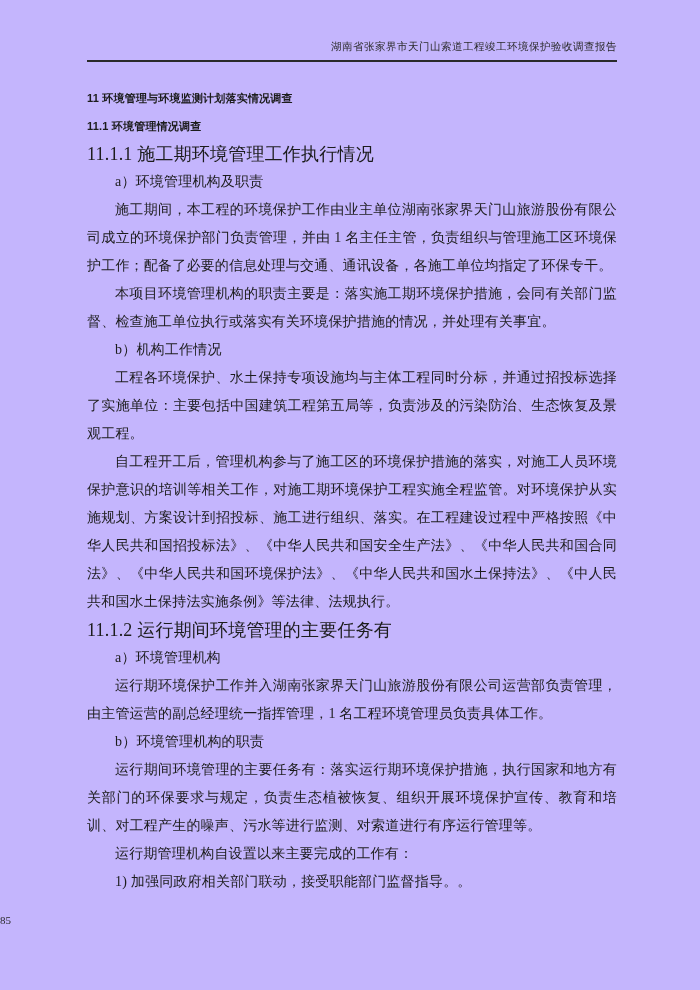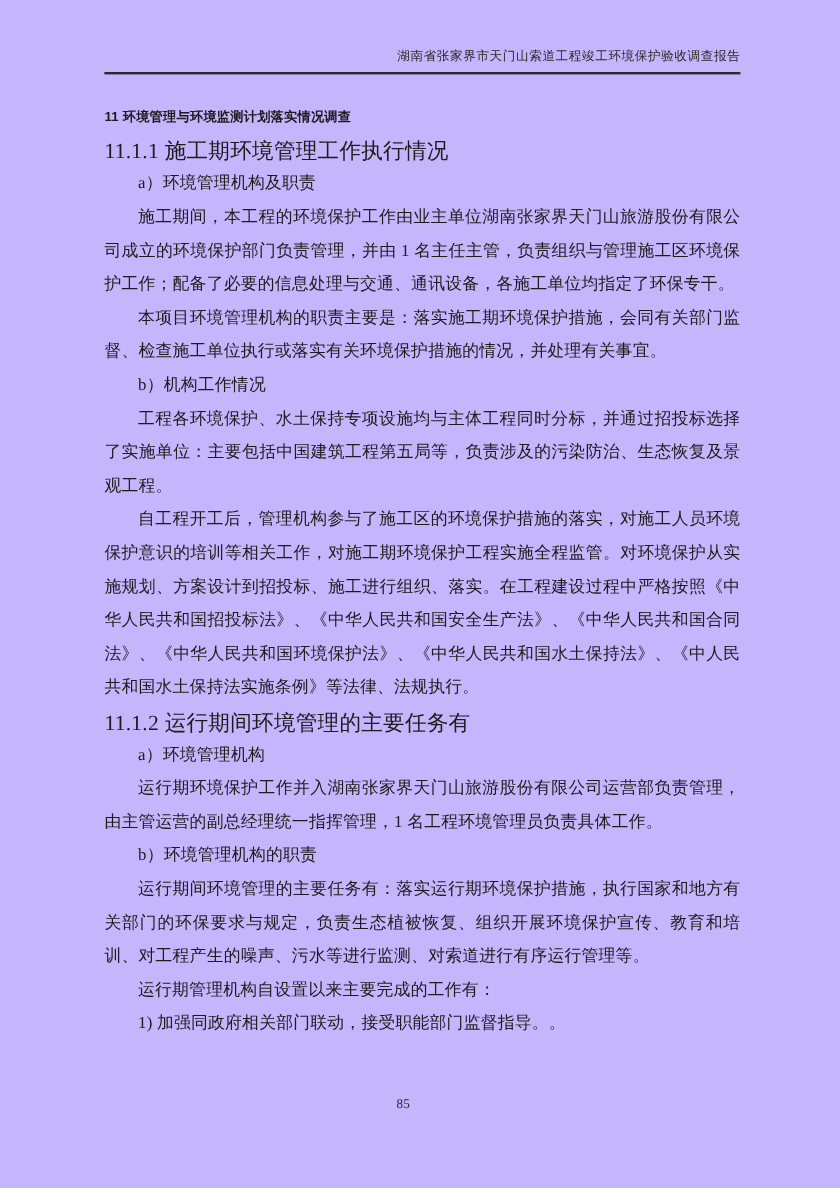--- a/index.html
+++ b/index.html
@@ -72,35 +72,36 @@
   .list-item {
     text-indent: 2em;
     line-height: 28px;
   }
   
   .page-number {
     position: absolute;
     left: 0;
     width: 672px;
     top: 914px;
-    text-align: center;
+    text-align: left;
     font-size: 11px;
     color: #2a2a2a;
   }
 </style>
 </head>
 <body>
 
 <div class="page">
 
   <div class="page-header">湖南省张家界市天门山索道工程竣工环境保护验收调查报告</div>
   <div class="header-rule"></div>
 
   <div class="content">
     <div class="h1">11  环境管理与环境监测计划落实情况调查</div>
+    <div class="h2">11.1  环境管理情况调查</div>
     <div class="h3">11.1.1  施工期环境管理工作执行情况</div>
     <div class="sub">a）环境管理机构及职责</div>
     <div class="para">施工期间，本工程的环境保护工作由业主单位湖南张家界天门山旅游股份有限公司成立的环境保护部门负责管理，并由 1 名主任主管，负责组织与管理施工区环境保护工作；配备了必要的信息处理与交通、通讯设备，各施工单位均指定了环保专干。</div>
     <div class="para">本项目环境管理机构的职责主要是：落实施工期环境保护措施，会同有关部门监督、检查施工单位执行或落实有关环境保护措施的情况，并处理有关事宜。</div>
     <div class="sub">b）机构工作情况</div>
     <div class="para">工程各环境保护、水土保持专项设施均与主体工程同时分标，并通过招投标选择了实施单位：主要包括中国建筑工程第五局等，负责涉及的污染防治、生态恢复及景观工程。</div>
     <div class="para">自工程开工后，管理机构参与了施工区的环境保护措施的落实，对施工人员环境保护意识的培训等相关工作，对施工期环境保护工程实施全程监管。对环境保护从实施规划、方案设计到招投标、施工进行组织、落实。在工程建设过程中严格按照《中华人民共和国招投标法》、《中华人民共和国安全生产法》、《中华人民共和国合同法》、《中华人民共和国环境保护法》、《中华人民共和国水土保持法》、《中人民共和国水土保持法实施条例》等法律、法规执行。</div>
     <div class="h3">11.1.2  运行期间环境管理的主要任务有</div>
     <div class="sub">a）环境管理机构</div>
     <div class="para">运行期环境保护工作并入湖南张家界天门山旅游股份有限公司运营部负责管理，由主管运营的副总经理统一指挥管理，1 名工程环境管理员负责具体工作。</div>

